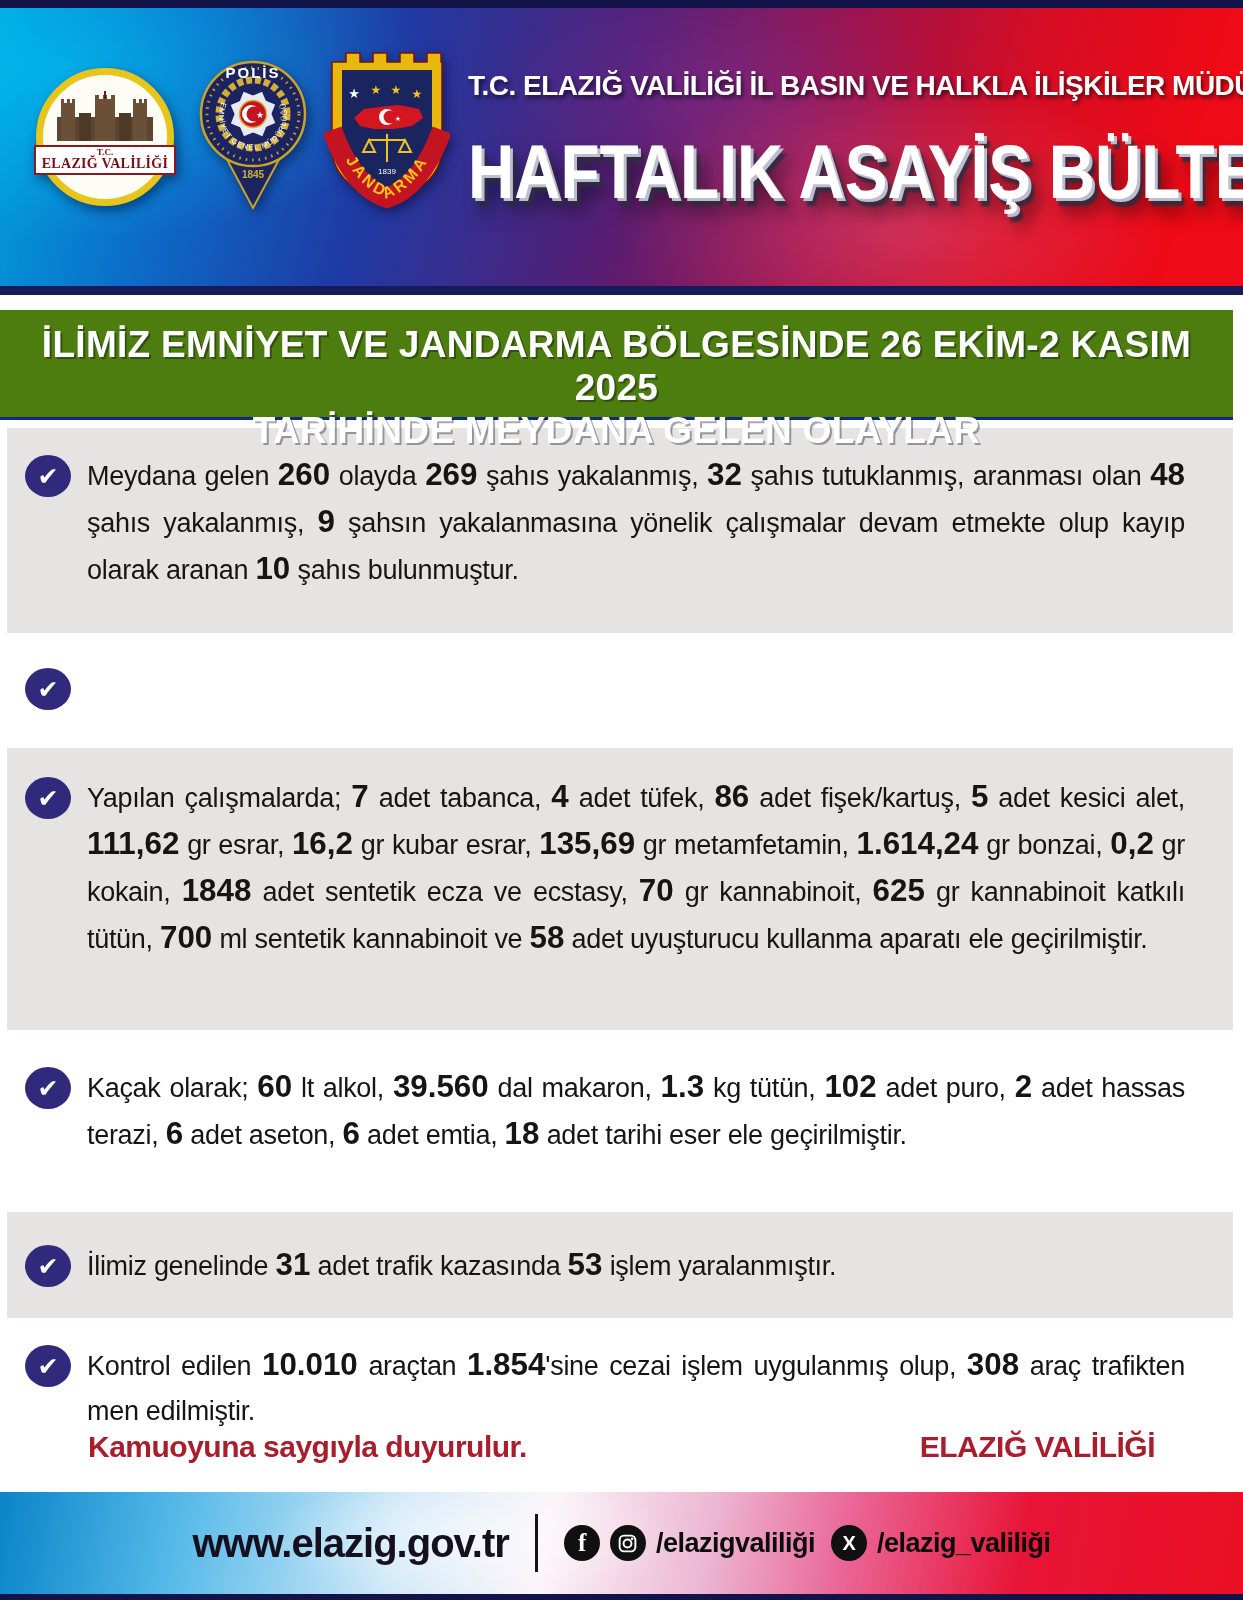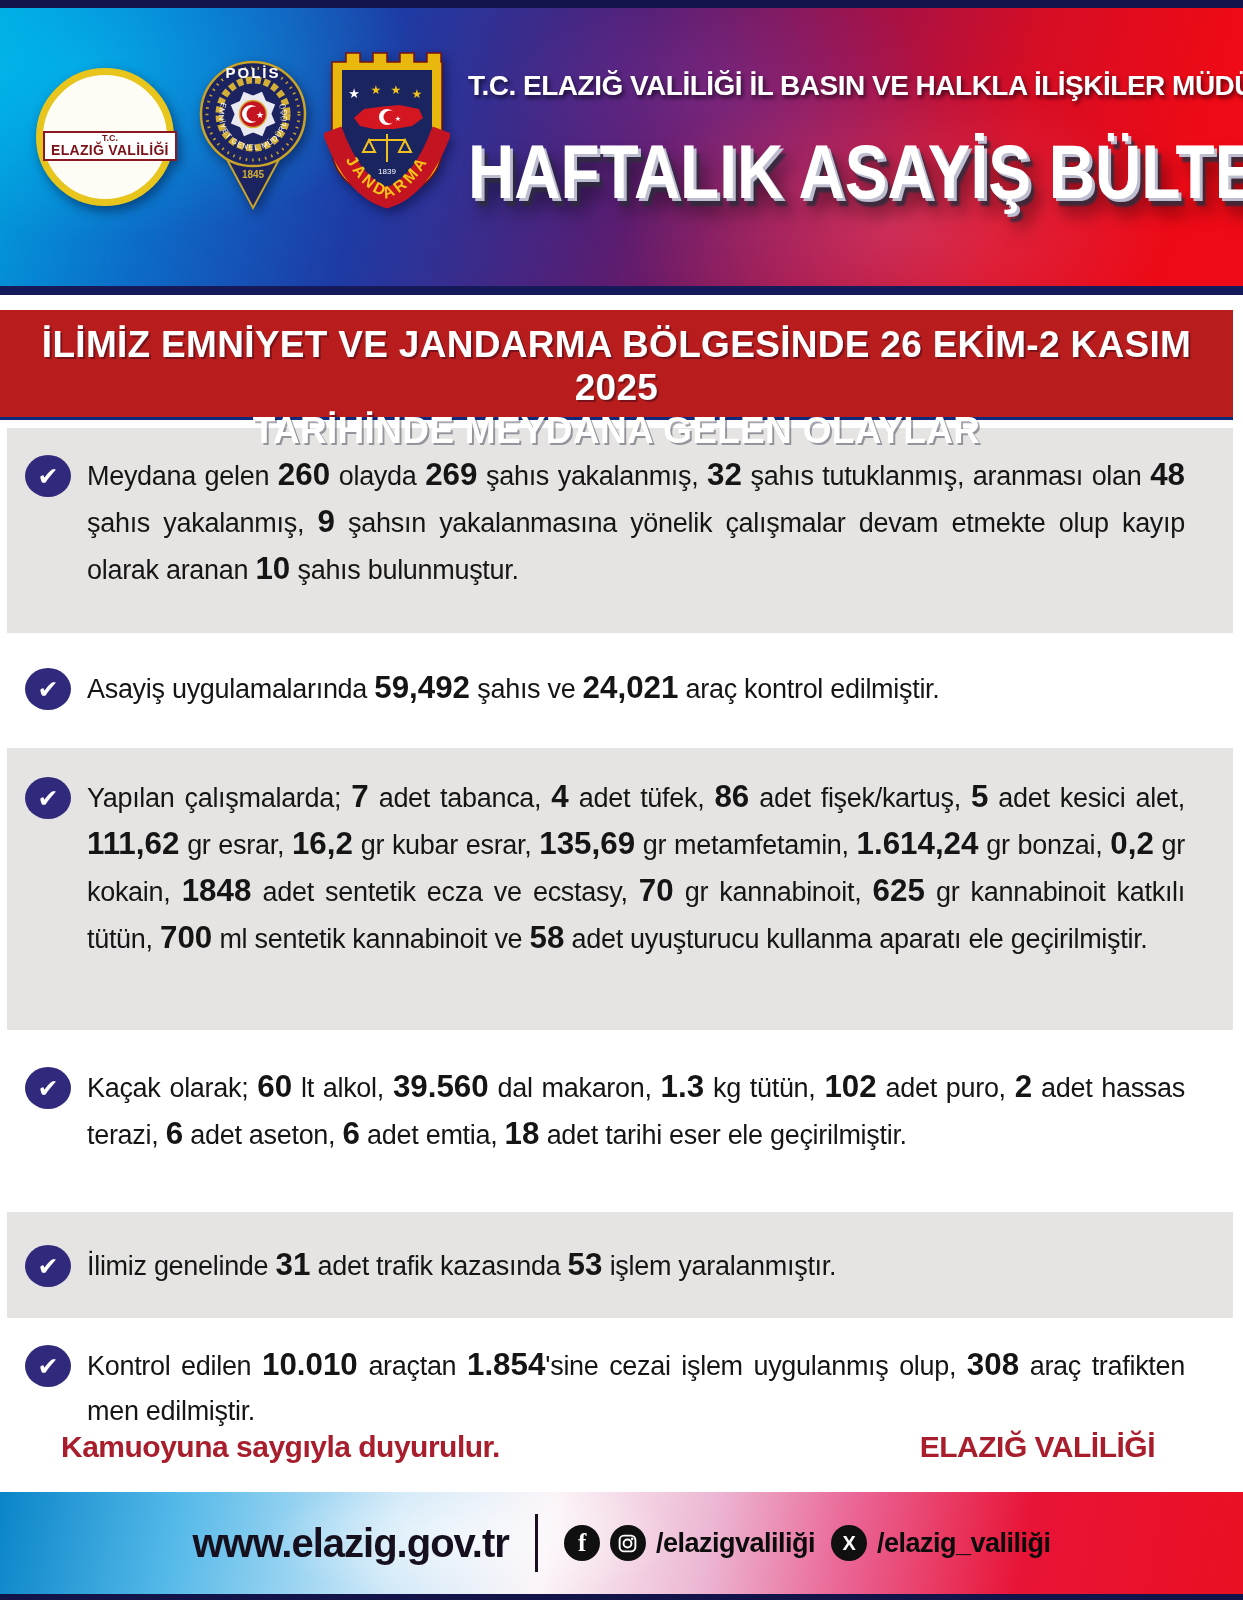--- a/index.html
+++ b/index.html
@@ -13,40 +13,40 @@
   header{height:278px;position:relative;
     background:
       radial-gradient(ellipse 420px 230px at 72% 78%, rgba(255,120,160,.30), transparent 65%),
       radial-gradient(ellipse 320px 170px at 58% 30%, rgba(130,60,170,.35), transparent 70%),
       radial-gradient(ellipse 540px 260px at 6% 22%, rgba(0,215,255,.45), transparent 65%),
       linear-gradient(104deg,#00a2de 0%,#0c6cc8 15%,#1e3aa4 31%,#551e74 50%,#a0124a 66%,#d60d24 80%,#ee0a16 94%);
   }
   .logo{position:absolute;filter:drop-shadow(3px 5px 6px rgba(0,0,30,.45));}
   .logo-valilik{left:36px;top:60px;width:138px;height:138px;border-radius:50%;
     background:#fdfdf6;border:7px solid #e7c51d;box-sizing:border-box;
-    display:flex;flex-direction:row;align-items:center;justify-content:flex-start;padding-top:16px;}
+    display:flex;flex-direction:column;align-items:center;justify-content:flex-start;padding-top:16px;font-family:Liberation Serif, serif;}
   .vlabel{margin-top:2px;border:2px solid #8a1820;background:#fff;color:#7a1016;
     text-align:center;padding:1px 6px;line-height:1.05;}
   .vlabel .tc{font-size:9px;font-weight:bold;}
   .vlabel .nm{font-size:14px;font-weight:bold;letter-spacing:.3px;white-space:nowrap;}
   .logo-polis{left:198px;top:44px;width:110px;height:160px;}
   .logo-jandarma{left:324px;top:38px;width:126px;height:164px;}
 
   .titles{position:absolute;left:468px;right:22px;top:62px;text-align:center;color:#fff;}
   .subtitle{font-size:28px;font-weight:bold;letter-spacing:-.5px;
     text-shadow:2px 3px 4px rgba(0,0,10,.65);white-space:nowrap;}
   .main-title{margin-top:26px;font-size:64px;font-weight:bold;letter-spacing:0;
     transform:scaleY(1.18);transform-origin:top center;white-space:nowrap;
     text-shadow:3px 3px 0 #bdbdd0, 6px 7px 2px rgba(45,45,60,.85), 11px 13px 16px rgba(0,0,0,.55);}
 
   .navy-strip{height:9px;background:#16195a;}
   .white-strip{height:15px;background:#fff;}
 
   
-  .banner{height:110px;background:#b91c1c;margin-right:10px;color:#fff;text-align:center;
+  .banner{height:110px;background:#4d7c0f;margin-right:10px;color:#fff;text-align:center;
     box-sizing:border-box;padding-top:13px;border-bottom:3px solid #122a7a;}
   .banner .line{font-size:37px;line-height:43px;font-weight:bold;letter-spacing:.3px;
     text-shadow:2px 2px 0 rgba(0,0,25,.35);}
 
   .gap{height:8px;background:#fff;}
 
   
   .row{display:flex;align-items:flex-start;margin:0 10px 0 7px;box-sizing:border-box;}
   .row.gray{background:#e5e4e2;}
   .row.white{background:#fff;}
@@ -58,21 +58,21 @@
   .b6{height:110px;padding-top:24px;}
   .check{flex:0 0 auto;width:46px;height:42px;border-radius:50%;background:#312a7c;color:#fff;
     display:flex;align-items:center;justify-content:center;font-size:25px;font-weight:bold;
     margin-left:18px;margin-top:3px;font-family:"DejaVu Sans",sans-serif;}
   .btext{margin:0 48px 0 16px;flex:1;font-size:27px;line-height:45px;color:#151515;
     text-align:justify;letter-spacing:-.3px;}
   .num{font-weight:bold;font-size:1.16em;letter-spacing:0;}
 
   
   .signoff{height:62px;background:#fff;display:flex;justify-content:space-between;
-    align-items:flex-start;padding:2px 78px 0 61px;margin-right:10px;
+    align-items:flex-start;padding:2px 78px 0 88px;margin-right:10px;
     color:#a81e2c;font-size:30px;font-weight:bold;letter-spacing:-.5px;}
 
   
   footer{height:102px;display:flex;align-items:center;justify-content:center;gap:26px;
     background:
       radial-gradient(ellipse 300px 90px at 38% 45%, rgba(255,255,255,.55), transparent 70%),
       linear-gradient(100deg,#0a84c8 0%,#52b8e8 14%,#cfe8f8 32%,#fbf4f8 44%,#ecb6d2 57%,#ea6596 68%,#e81437 82%,#ea0f22 100%);}
   .site{font-size:40px;color:#16101e;letter-spacing:-1px;font-weight:bold;}
   .fdivider{width:3px;height:58px;background:#1c1020;}
   .social{display:flex;align-items:center;gap:10px;font-size:27px;color:#0c0c0c;font-weight:bold;letter-spacing:-.5px;}
@@ -189,21 +189,20 @@
 
   <div class="gap"></div>
 
   <main id="bullets">
       <div class="row gray b1">
         <span class="check">✔</span>
         <p class="btext"><span>Meydana gelen </span><span class="num">260</span><span> olayda </span><span class="num">269</span><span> şahıs yakalanmış, </span><span class="num">32</span><span> şahıs tutuklanmış, aranması olan </span><span class="num">48</span><span> şahıs yakalanmış, </span><span class="num">9</span><span> şahsın yakalanmasına yönelik çalışmalar devam etmekte olup kayıp olarak aranan </span><span class="num">10</span><span> şahıs bulunmuştur.</span></p>
       </div>
       <div class="row white b2">
         <span class="check">✔</span>
-        <p class="btext"><span>Asayiş uygulamalarında </span><span class="num">59,492</span><span> şahıs ve </span><span class="num">24,021</span><span> araç kontrol edilmiştir.</span></p>
       </div>
       <div class="row gray b3">
         <span class="check">✔</span>
         <p class="btext"><span>Yapılan çalışmalarda; </span><span class="num">7</span><span> adet tabanca, </span><span class="num">4</span><span> adet tüfek, </span><span class="num">86</span><span> adet fişek/kartuş, </span><span class="num">5</span><span> adet kesici alet, </span><span class="num">111,62</span><span> gr esrar, </span><span class="num">16,2</span><span> gr kubar esrar, </span><span class="num">135,69</span><span> gr metamfetamin, </span><span class="num">1.614,24</span><span> gr bonzai, </span><span class="num">0,2</span><span> gr kokain, </span><span class="num">1848</span><span> adet sentetik ecza ve ecstasy, </span><span class="num">70</span><span> gr kannabinoit, </span><span class="num">625</span><span> gr kannabinoit katkılı tütün, </span><span class="num">700</span><span> ml sentetik kannabinoit ve </span><span class="num">58</span><span> adet uyuşturucu kullanma aparatı ele geçirilmiştir.</span></p>
       </div>
       <div class="row white b4">
         <span class="check">✔</span>
         <p class="btext"><span>Kaçak olarak; </span><span class="num">60</span><span> lt alkol, </span><span class="num">39.560</span><span> dal makaron, </span><span class="num">1.3</span><span> kg tütün, </span><span class="num">102</span><span> adet puro, </span><span class="num">2</span><span> adet hassas terazi, </span><span class="num">6</span><span> adet aseton, </span><span class="num">6</span><span> adet emtia, </span><span class="num">18</span><span> adet tarihi eser ele geçirilmiştir.</span></p>
       </div>
       <div class="row gray b5">

